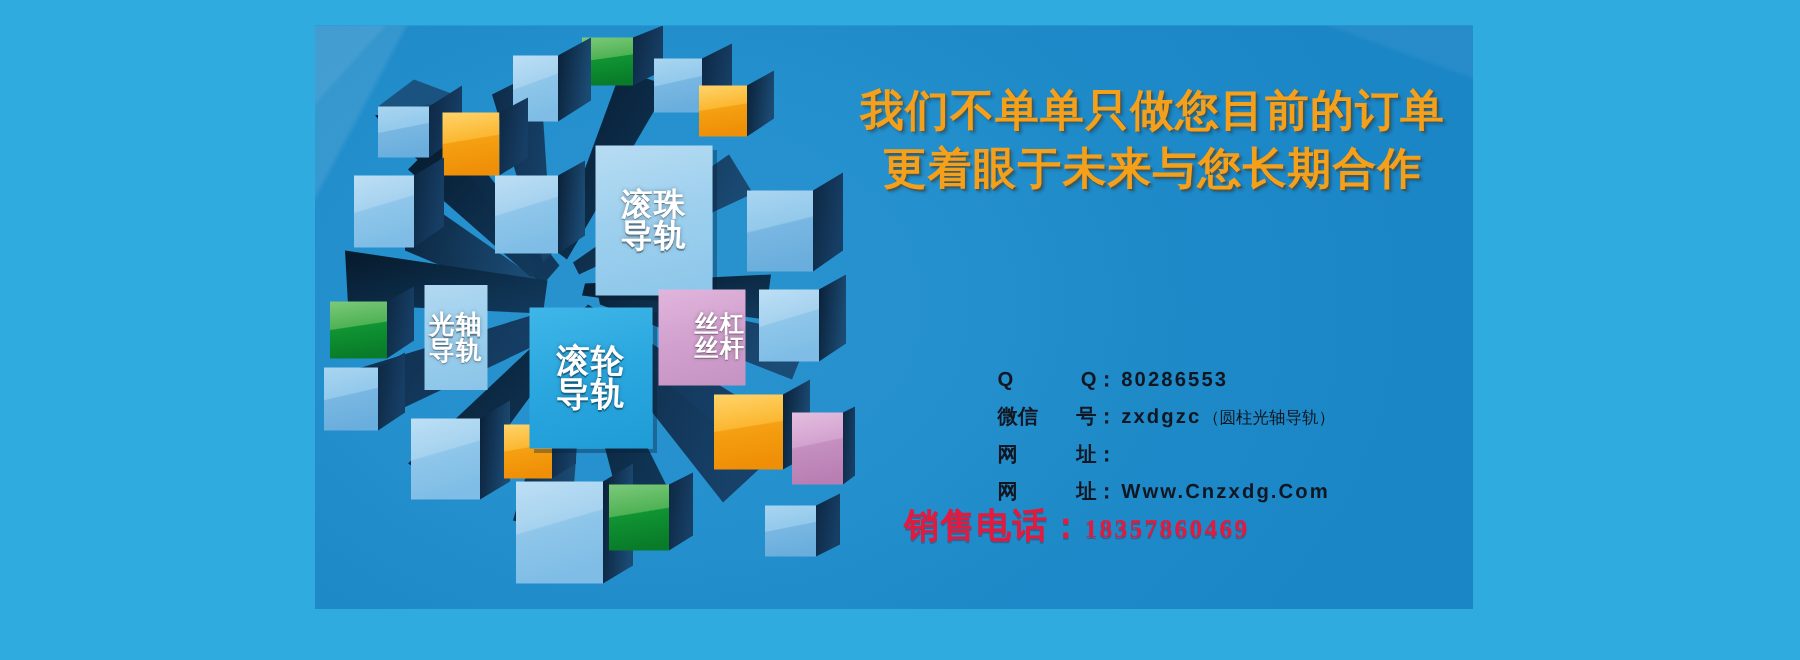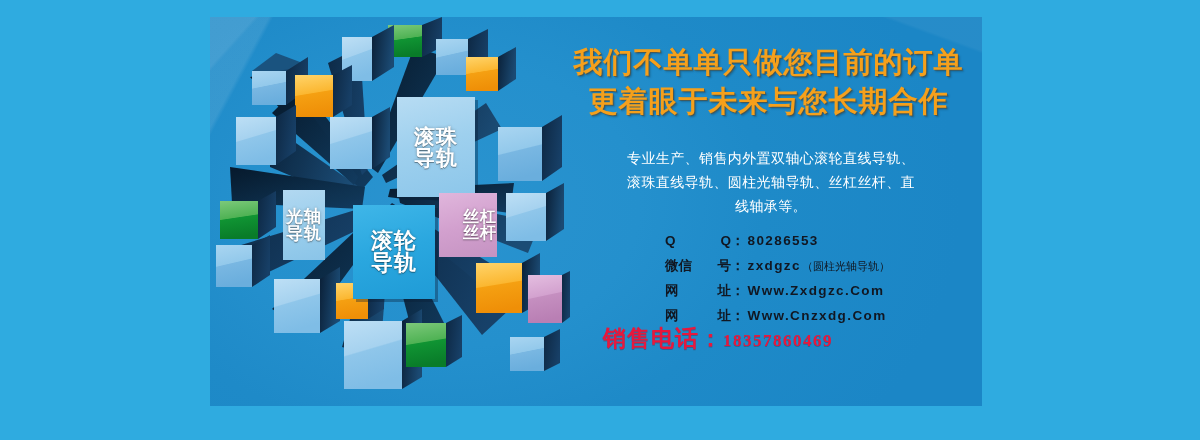--- a/index.html
+++ b/index.html
@@ -61,21 +61,21 @@
     font-size:17px;
   }
   #cube-sigang{            
     left:229px; top:176px; width:58px; height:64px;
     background:linear-gradient(165deg,#e0b6dc 0%,#d2a0ce 50%,#c593c2 100%);
     font-size:16px;
     padding-left:24px;
   }
 
   
-  #copy{ position:absolute; left:345px; top:0; width:427px; height:313px; }
+  #copy{ position:absolute; left:345px; top:12px; width:427px; height:313px; }
 
   .headline{
     color:#f5a01b;
     font-weight:bold;
     font-size:29px;
     letter-spacing:1px;
     text-align:center;
     line-height:1.34;
     text-shadow:1px 1px 0 rgba(120,60,0,.45), 2px 2px 2px rgba(0,0,0,.22);
   }
@@ -265,25 +265,20 @@
     <span class="ln">丝杆</span>
   </div>
 
   <div id="copy">
 
     <div id="headline-block">
       <div class="headline">我们不单单只做您目前的订单</div>
       <div class="headline">更着眼于未来与您长期合作</div>
     </div>
 
-    <div id="desc-block">
-      <div>专业生产、销售内外置双轴心滚轮直线导轨、</div>
-      <div>滚珠直线导轨、圆柱光轴导轨、丝杠丝杆、直</div>
-      <div>线轴承等。</div>
-    </div>
 
     <div id="contact-block">
 
       <div class="contact-row">
         <span class="contact-key">
           <span class="k-pad">Q</span>
           <span class="k-pad">Q</span>
         </span>
         <span class="contact-sep">：</span>
         <span class="contact-val">80286553</span>
@@ -298,21 +293,20 @@
         <span class="contact-val">zxdgzc</span>
         <span class="contact-note">（圆柱光轴导轨）</span>
       </div>
 
       <div class="contact-row">
         <span class="contact-key">
           <span class="k-pad">网</span>
           <span class="k-pad">址</span>
         </span>
         <span class="contact-sep">：</span>
-        <span class="contact-val">Www.Zxdgzc.Com</span>
       </div>
 
       <div class="contact-row">
         <span class="contact-key">
           <span class="k-pad">网</span>
           <span class="k-pad">址</span>
         </span>
         <span class="contact-sep">：</span>
         <span class="contact-val">Www.Cnzxdg.Com</span>
       </div>

